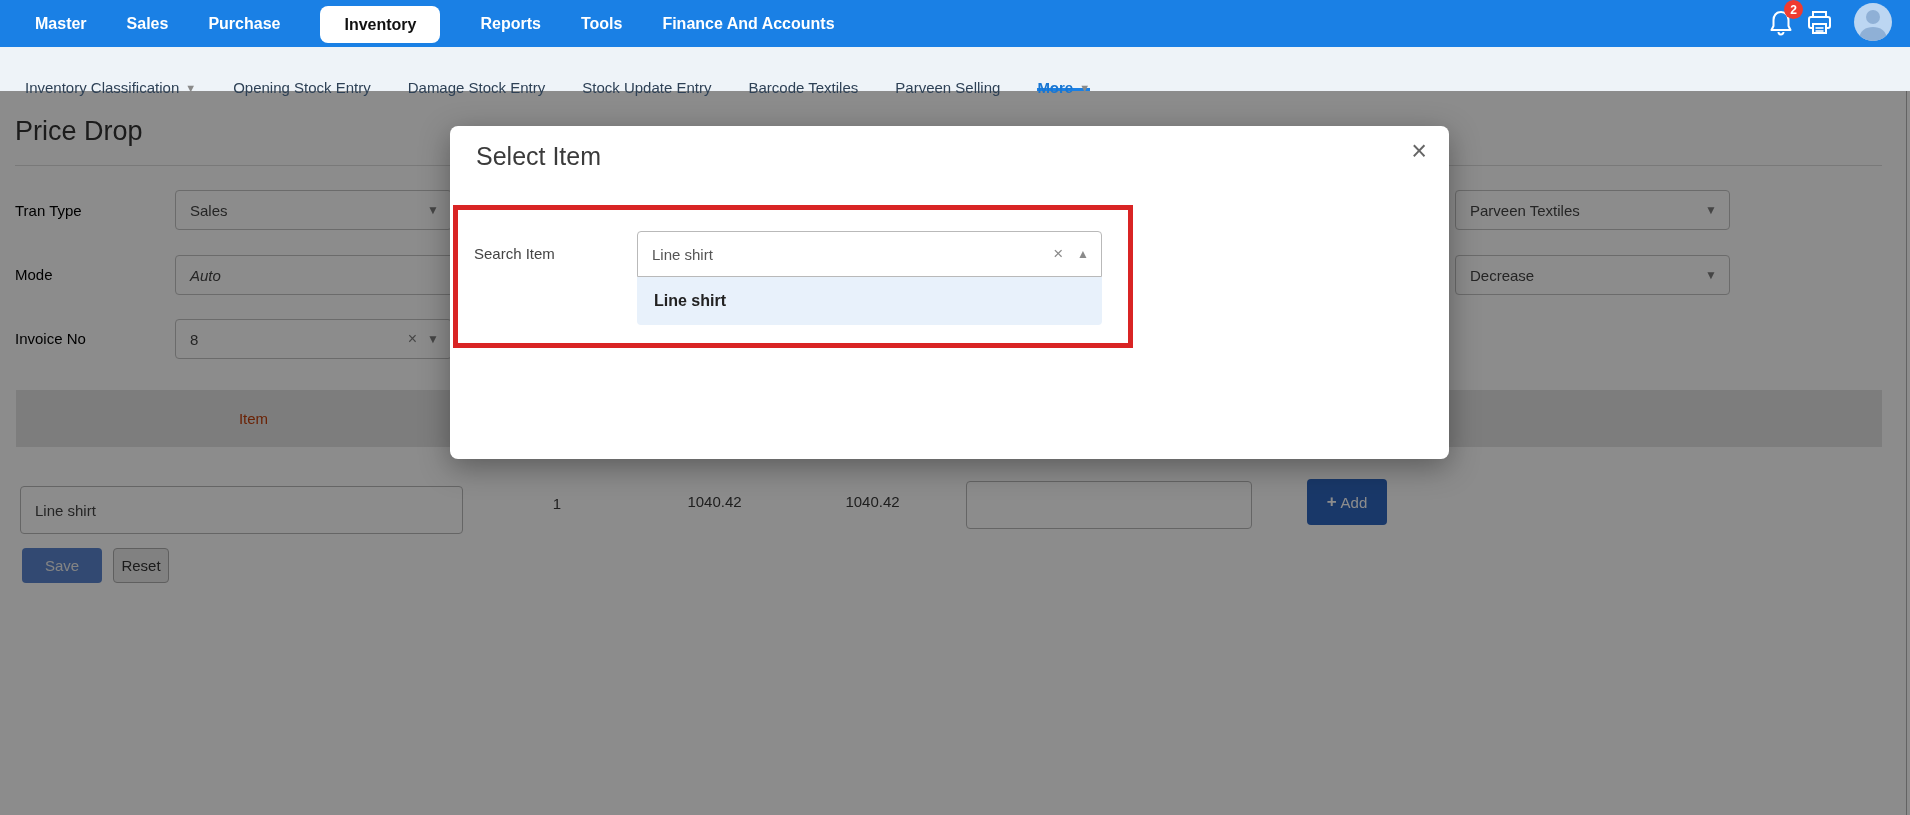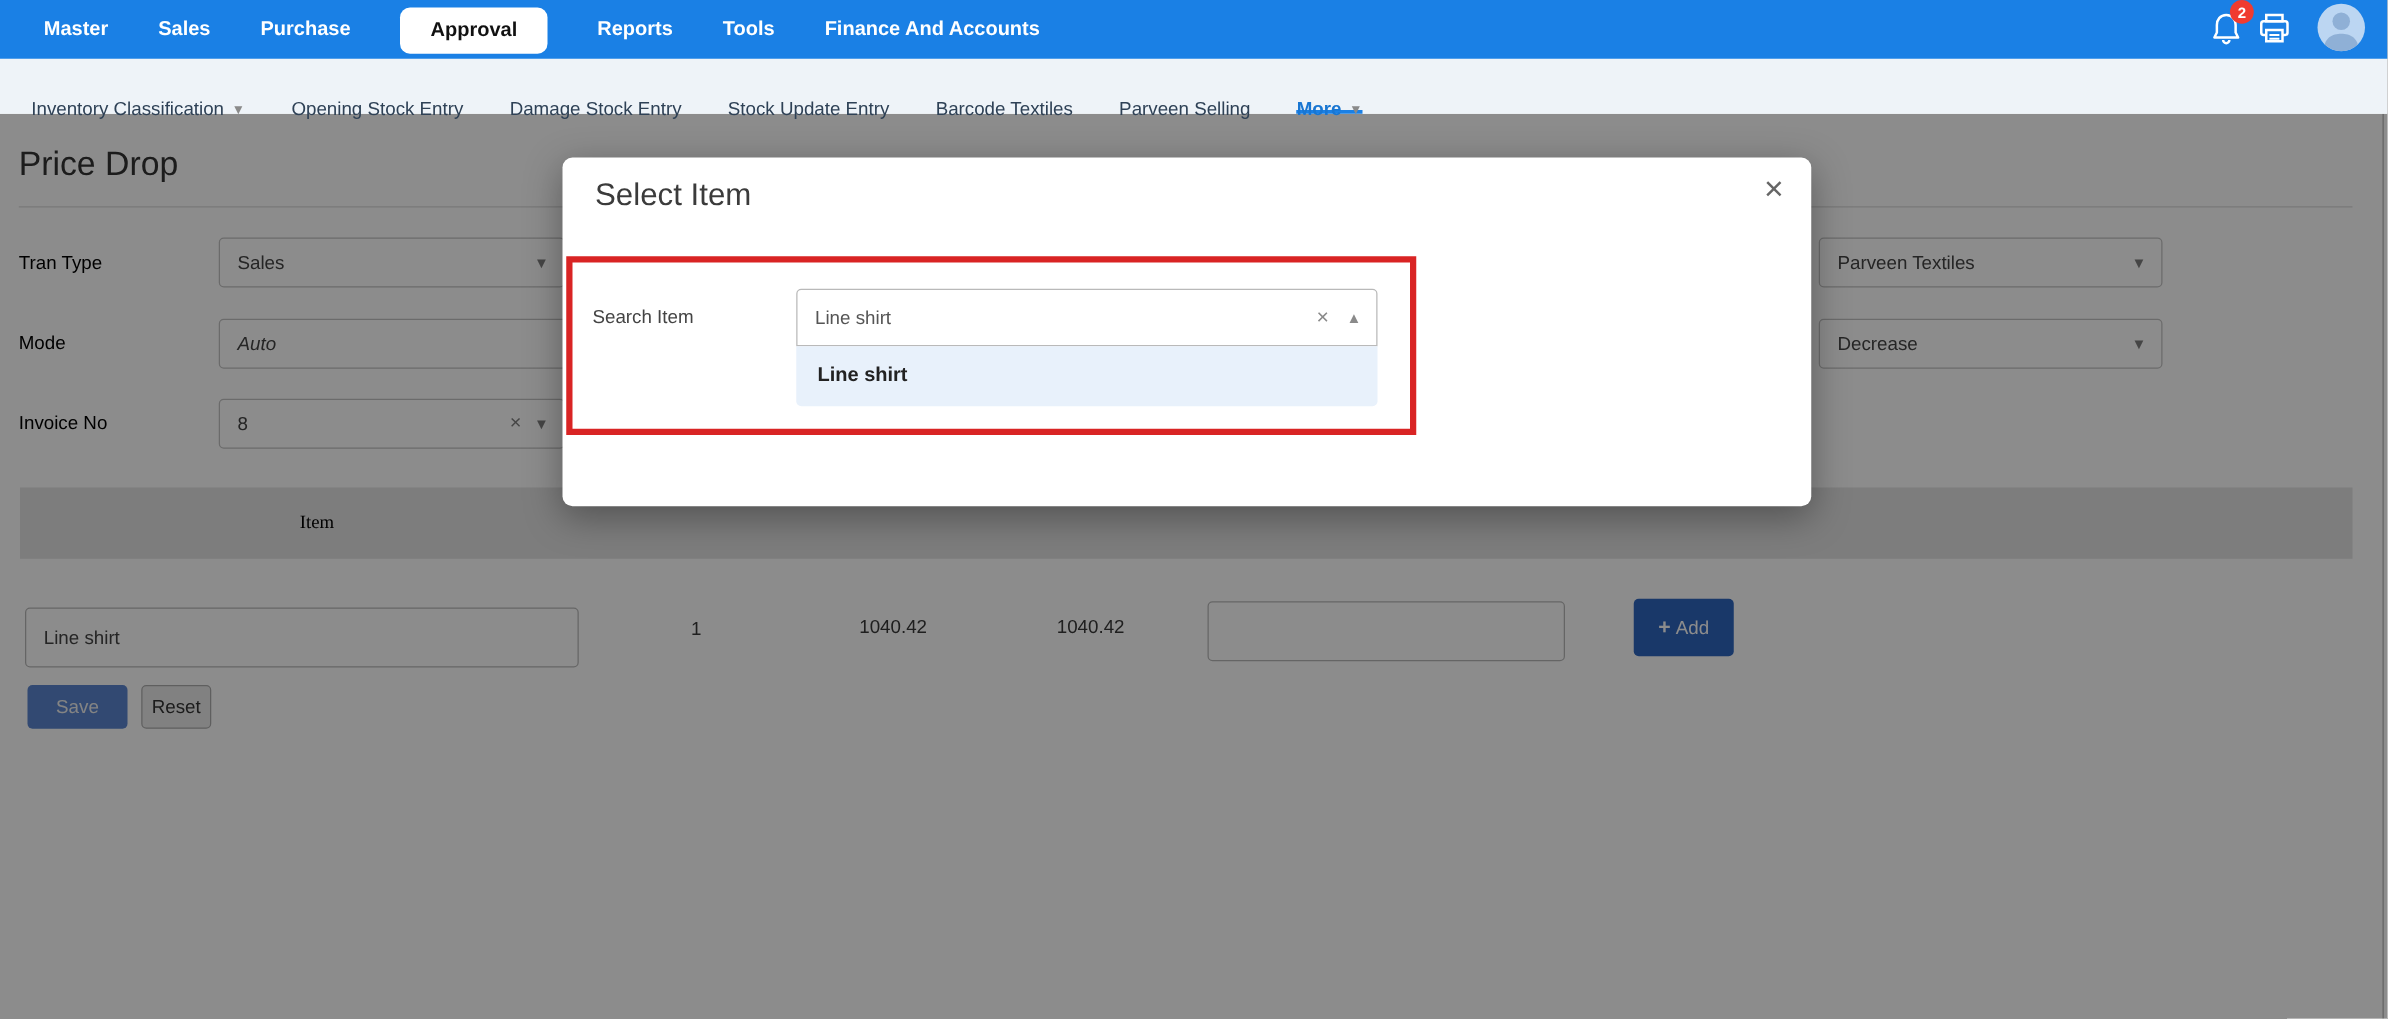--- a/index.html
+++ b/index.html
@@ -61,41 +61,41 @@
     position:absolute; height:40px; border:1px solid #c3c3c3; border-radius:4px; background:#fff;
     display:flex; align-items:center; padding:0 12px 0 14px; font-size:15px; color:#444; cursor:pointer;
   }
   .select .grow { flex:1; }
   .select .caret { color:#7f7f7f; font-size:12px; margin-left:10px; }
   .select .clear { color:#7f7f7f; font-size:16px; margin-left:10px; cursor:pointer; }
   .thead {
     position:absolute; left:16px; top:299px; width:1866px; height:57px; background:#e3e3e3;
     display:flex; align-items:center;
   }
-  .thead .col-item { width:475px; text-align:center; font-size:15px; color:#000000;font-family:Liberation Serif, serif; }
+  .thead .col-item { width:475px; text-align:center; font-size:15px; color:#c2410c; }
   .row-input {
     position:absolute; height:48px; border:1px solid #b9b9b9; border-radius:4px;
     padding:0 14px; font-size:15px; color:#444; outline:none; background:#fff;
     font-family:"Liberation Sans",sans-serif;
   }
   .cell-num { position:absolute; font-size:15px; color:#3a3a3a; text-align:center; }
   .btn { position:absolute; border:none; border-radius:4px; font-size:15px; cursor:pointer;
          font-family:"Liberation Sans",sans-serif; display:flex; align-items:center; justify-content:center; }
   .btn-add { left:1307px; top:388px; width:80px; height:46px; background:#2e66c0; color:#fff; gap:4px; }
   .btn-add .plus { font-weight:bold; font-size:17px; }
   .btn-save { left:22px; top:457px; width:80px; height:35px; background:#5b86cf; color:#f0f0f0; }
   .btn-reset { left:113px; top:457px; width:56px; height:35px; background:#ececec; color:#333; border:1px solid #adadad; }
   .right-edge { position:absolute; left:1906px; top:0; width:1px; height:724px; background:#b5b5b5; }
   
   .backdrop {
     position:absolute; left:0; top:91px; width:1910px; height:724px;
     background:rgba(0,0,0,0.45); z-index:10;
   }
   .modal {
-    position:absolute; left:450px; top:126px; width:999px; height:279px;
+    position:absolute; left:450px; top:126px; width:999px; height:333px;
     background:#fff; border-radius:8px; box-shadow:0 8px 30px rgba(0,0,0,0.35); z-index:20;
   }
   .modal-title { position:absolute; left:26px; top:16px; font-size:25px; font-weight:500; color:#3b3b3b; }
   .modal-close { position:absolute; right:22px; top:12px; font-size:27px; color:#666; cursor:pointer; line-height:1; }
   .annotation-rect {
     position:absolute; left:3px; top:79px; width:680px; height:143px;
     border:5px solid #d92424; pointer-events:none; z-index:5;
   }
   .modal-field-label { position:absolute; left:24px; top:119px; font-size:15px; color:#444; }
   .modal-search {
@@ -117,21 +117,21 @@
   svg { display:block; }
 </style>
 </head>
 <body>
 
 <div class="topnav">
   <div class="topnav-items">
     <div class="topnav-item">Master</div>
     <div class="topnav-item">Sales</div>
     <div class="topnav-item">Purchase</div>
-    <div class="topnav-item active">Approval</div>
+    <div class="topnav-item active">Inventory</div>
     <div class="topnav-item">Reports</div>
     <div class="topnav-item">Tools</div>
     <div class="topnav-item">Finance And Accounts</div>
   </div>
 
 
   <div class="icon-btn" style="left:1768px; top:9px;">
     <svg width="26" height="28" viewBox="0 0 26 28">
       <path d="M13 3 C8 3 5.5 7 5.5 11 L5.5 17 L3.5 21 L22.5 21 L20.5 17 L20.5 11 C20.5 7 18 3 13 3 Z" fill="none" stroke="#ffffff" stroke-width="2" stroke-linejoin="round"></path>
       <path d="M10.5 23 a2.5 2.5 0 0 0 5 0" fill="none" stroke="#ffffff" stroke-width="2"></path>

